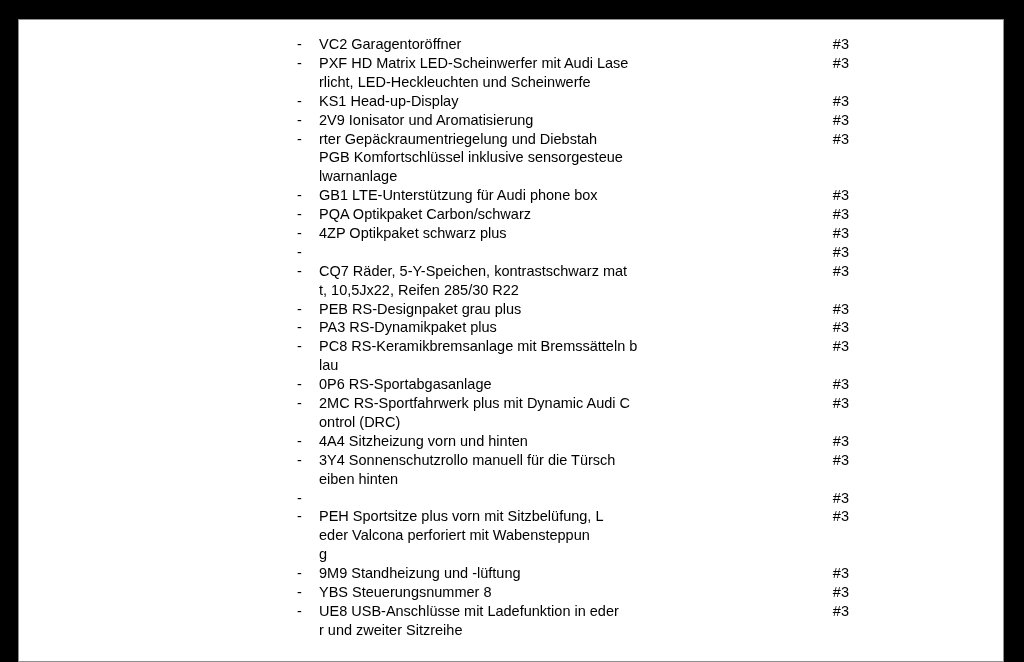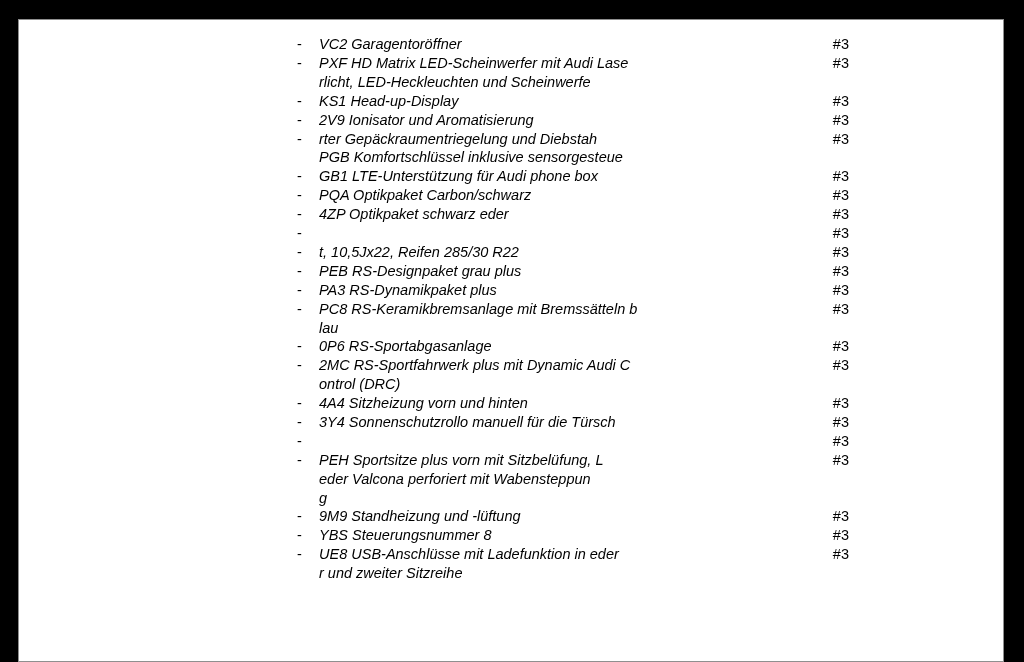--- a/index.html
+++ b/index.html
@@ -42,21 +42,20 @@
     width: 22px;
     flex: 0 0 22px;
   }
   .item-text {
     width: 489px;
     flex: 0 0 489px;
   }
   .item-text .line {
     white-space: nowrap;
     height: 18.9px;
-    font-style: italic;
   }
   .flag {
     white-space: nowrap;
     margin-left: auto;
   }
 </style>
 </head>
 <body>
 
 <div class="page">
@@ -92,20 +91,21 @@
           <div class="line">2V9 Ionisator und Aromatisierung</div>
         </div>
     <span class="flag">#3</span>
   </div>
 
   <div class="item-row">
     <span class="dash">-</span>
     <div class="item-text">
           <div class="line">rter Gepäckraumentriegelung und Diebstah</div>
           <div class="line">PGB Komfortschlüssel inklusive sensorgesteue</div>
+          <div class="line">lwarnanlage</div>
         </div>
     <span class="flag">#3</span>
   </div>
 
   <div class="item-row">
     <span class="dash">-</span>
     <div class="item-text">
           <div class="line">GB1 LTE-Unterstützung für Audi phone box</div>
         </div>
     <span class="flag">#3</span>
@@ -115,33 +115,34 @@
     <span class="dash">-</span>
     <div class="item-text">
           <div class="line">PQA Optikpaket Carbon/schwarz</div>
         </div>
     <span class="flag">#3</span>
   </div>
 
   <div class="item-row">
     <span class="dash">-</span>
     <div class="item-text">
-          <div class="line">4ZP Optikpaket schwarz eder</div>
-        </div>
-    <span class="flag">#3</span>
-  </div>
-
-  <div class="item-row">
-    <span class="dash">-</span>
-    <span class="flag">#3</span>
-  </div>
-
-  <div class="item-row">
-    <span class="dash">-</span>
-    <div class="item-text">
+          <div class="line">4ZP Optikpaket schwarz plus</div>
+        </div>
+    <span class="flag">#3</span>
+  </div>
+
+  <div class="item-row">
+    <span class="dash">-</span>
+    <span class="flag">#3</span>
+  </div>
+
+  <div class="item-row">
+    <span class="dash">-</span>
+    <div class="item-text">
+          <div class="line">CQ7 Räder, 5-Y-Speichen, kontrastschwarz mat</div>
           <div class="line">t, 10,5Jx22, Reifen 285/30 R22</div>
         </div>
     <span class="flag">#3</span>
   </div>
 
   <div class="item-row">
     <span class="dash">-</span>
     <div class="item-text">
           <div class="line">PEB RS-Designpaket grau plus</div>
         </div>
@@ -187,20 +188,21 @@
     <div class="item-text">
           <div class="line">4A4 Sitzheizung vorn und hinten</div>
         </div>
     <span class="flag">#3</span>
   </div>
 
   <div class="item-row">
     <span class="dash">-</span>
     <div class="item-text">
           <div class="line">3Y4 Sonnenschutzrollo manuell für die Türsch</div>
+          <div class="line">eiben hinten</div>
         </div>
     <span class="flag">#3</span>
   </div>
 
   <div class="item-row">
     <span class="dash">-</span>
     <span class="flag">#3</span>
   </div>
 
   <div class="item-row">

